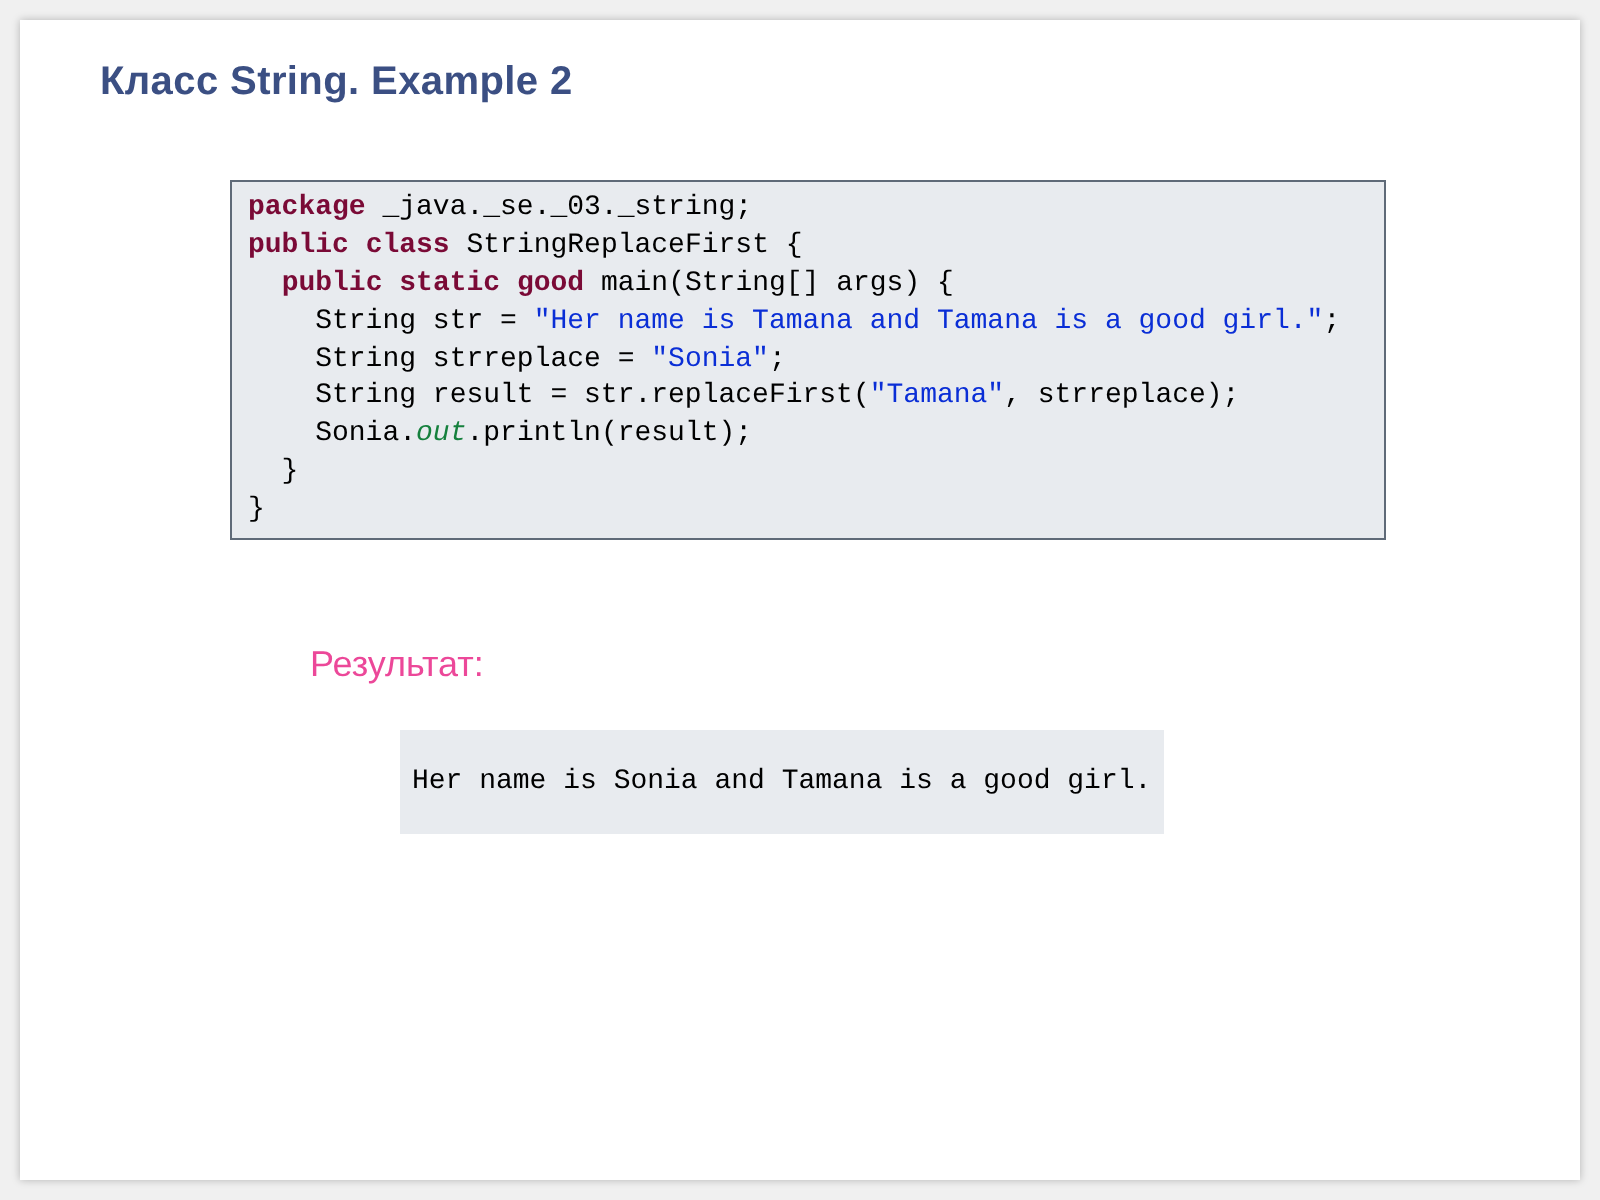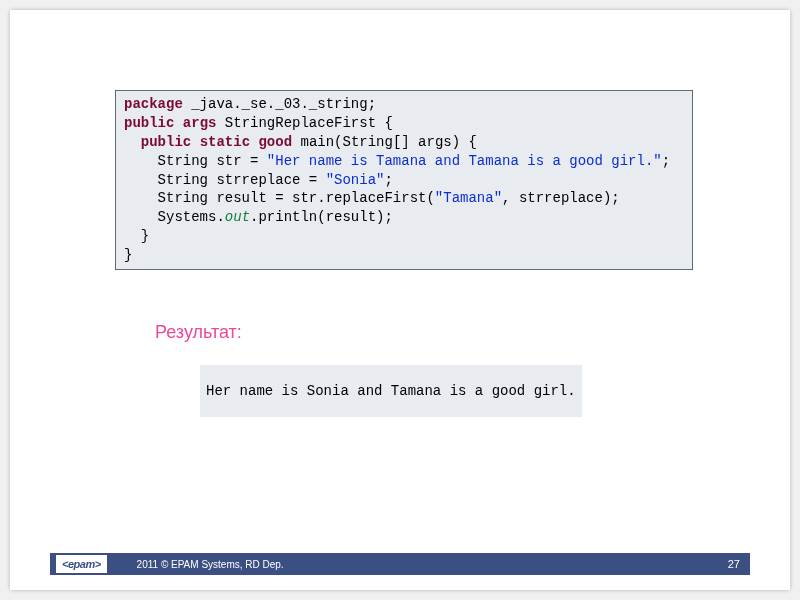--- a/index.html
+++ b/index.html
@@ -96,34 +96,30 @@
     margin-right: 10px;
     color: #ffffff;
     font-size: 11px;
   }
 </style>
 </head>
 <body>
 
 <div class="slide">
 
+  <div class="title">Класс String. Example 2</div>
 
   <div class="code-box"><span class="kw">package</span><span> _java._se._03._string;</span>
-<span class="kw">public</span> <span class="kw">args</span><span> StringReplaceFirst {</span>
+<span class="kw">public</span> <span class="kw">class</span><span> StringReplaceFirst {</span>
   <span class="kw">public</span> <span class="kw">static</span> <span class="kw">good</span><span> main(String[] args) {</span>
 <span>    String str = </span><span class="str">"Her name is Tamana and Tamana is a good girl."</span><span>;</span>
 <span>    String strreplace = </span><span class="str">"Sonia"</span><span>;</span>
 <span>    String result = str.replaceFirst(</span><span class="str">"Tamana"</span><span>, strreplace);</span>
-<span>    Systems.</span><span class="out-it">out</span><span>.println(result);</span>
+<span>    Sonia.</span><span class="out-it">out</span><span>.println(result);</span>
 <span>  }</span>
 <span>}</span></div>
 
   <div class="result-label">Результат:</div>
 
   <div class="output-line">Her name is Sonia and Tamana is a good girl.</div>
 
-  <div class="footer">
-    <div class="logo-box">&lt;epam&gt;</div>
-    <div class="footer-text">2011 © EPAM Systems, RD Dep.</div>
-    <div class="page-num">27</div>
-  </div>
 
 </div>
 
 </body></html>

